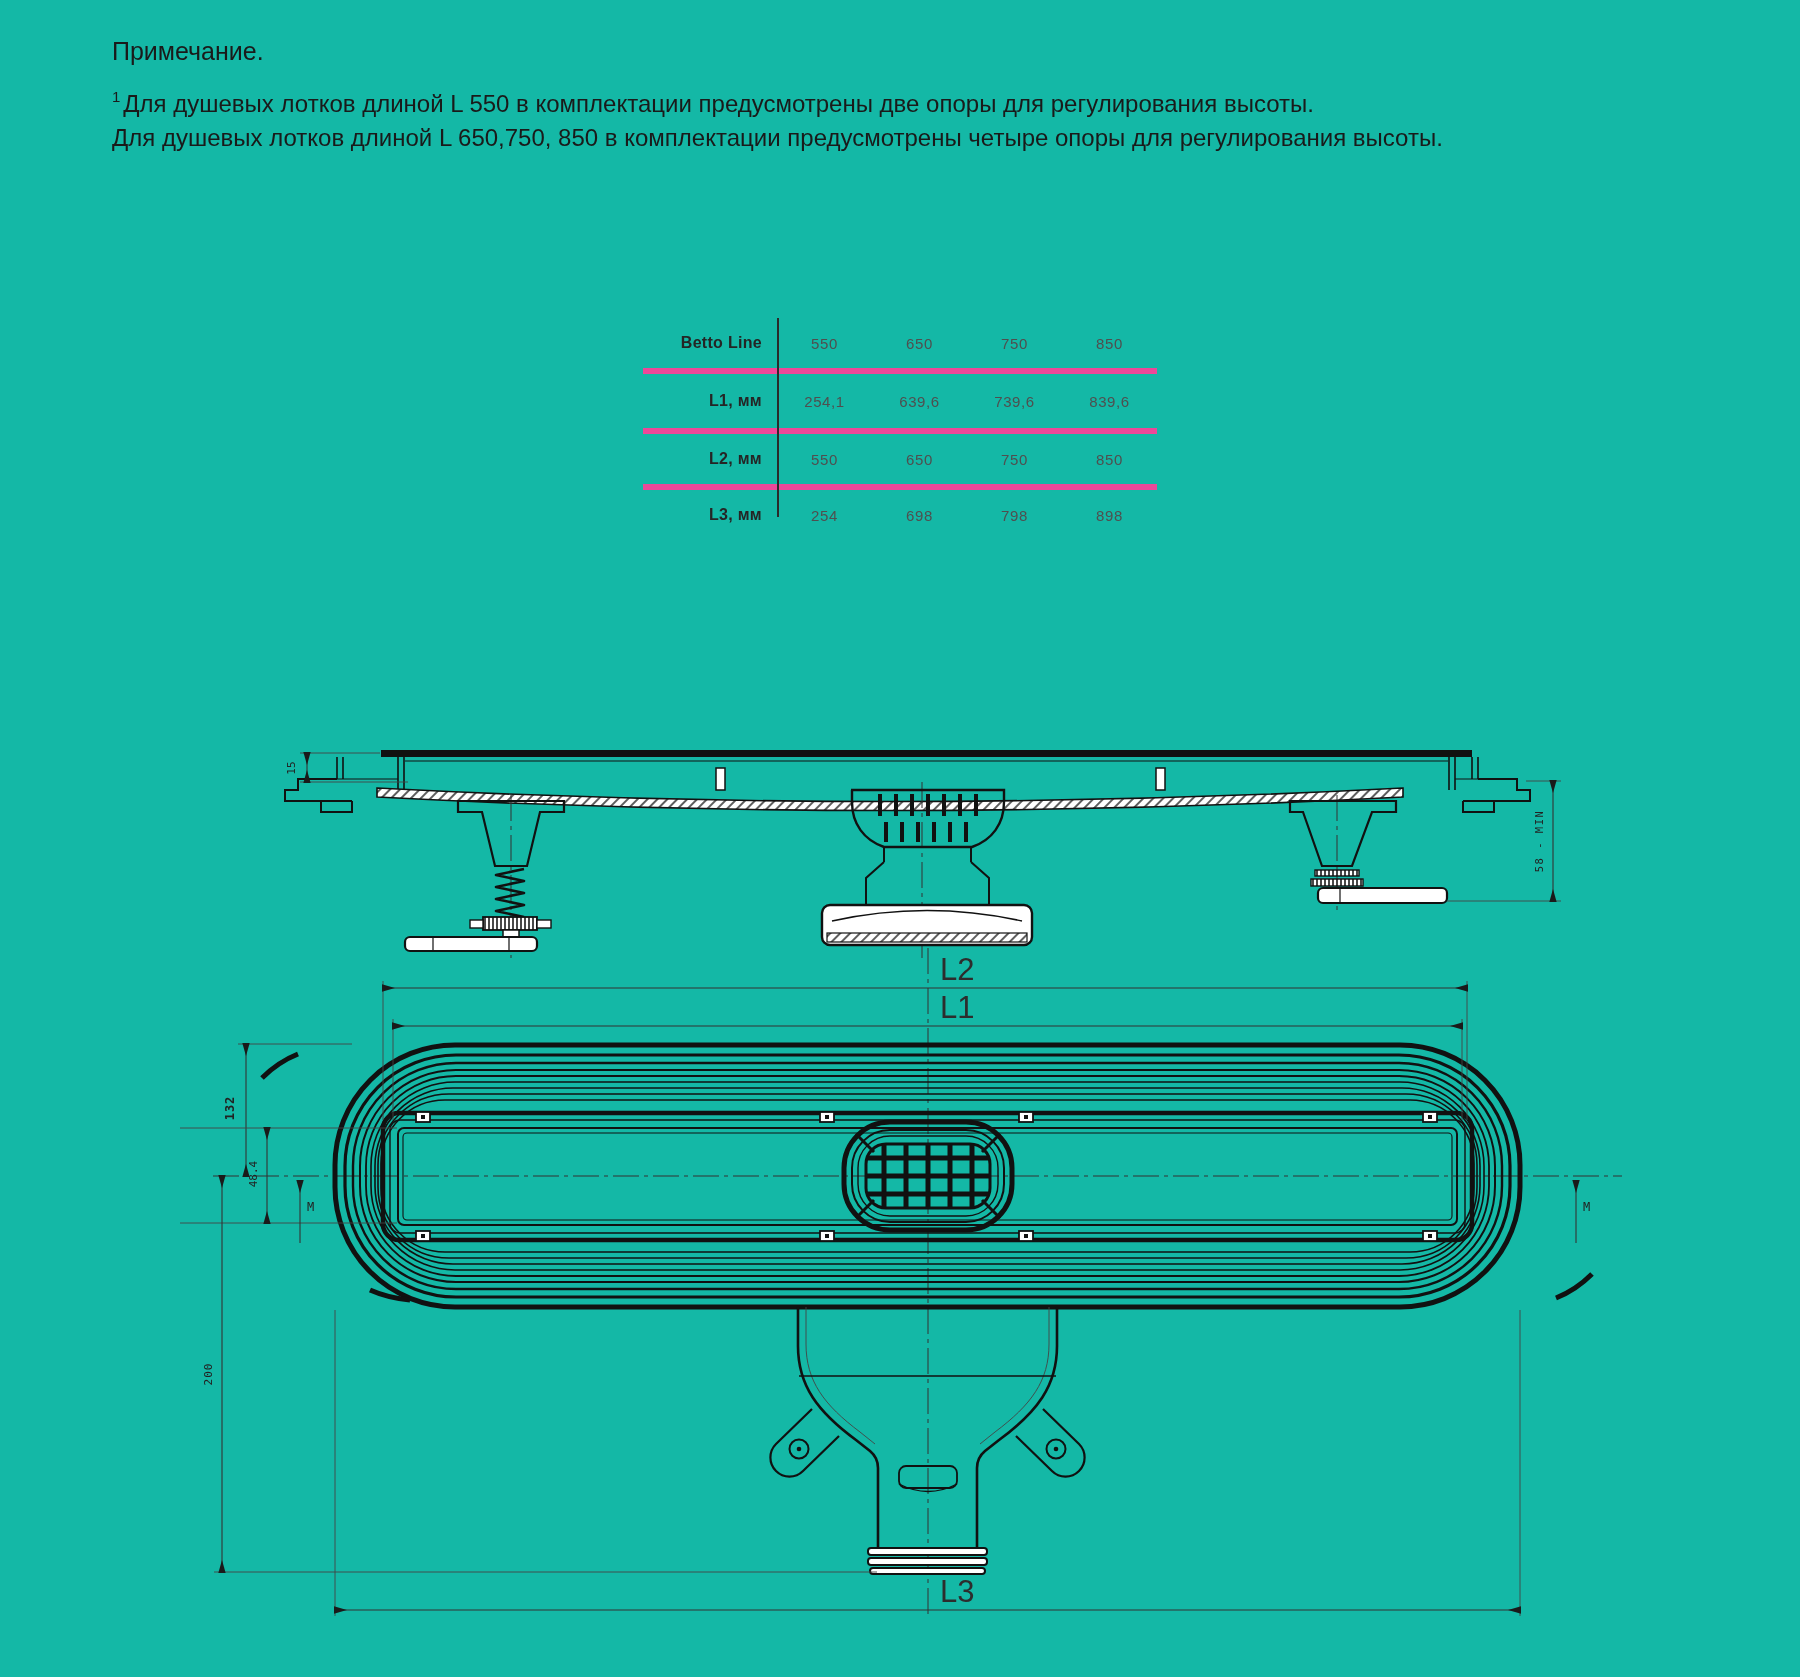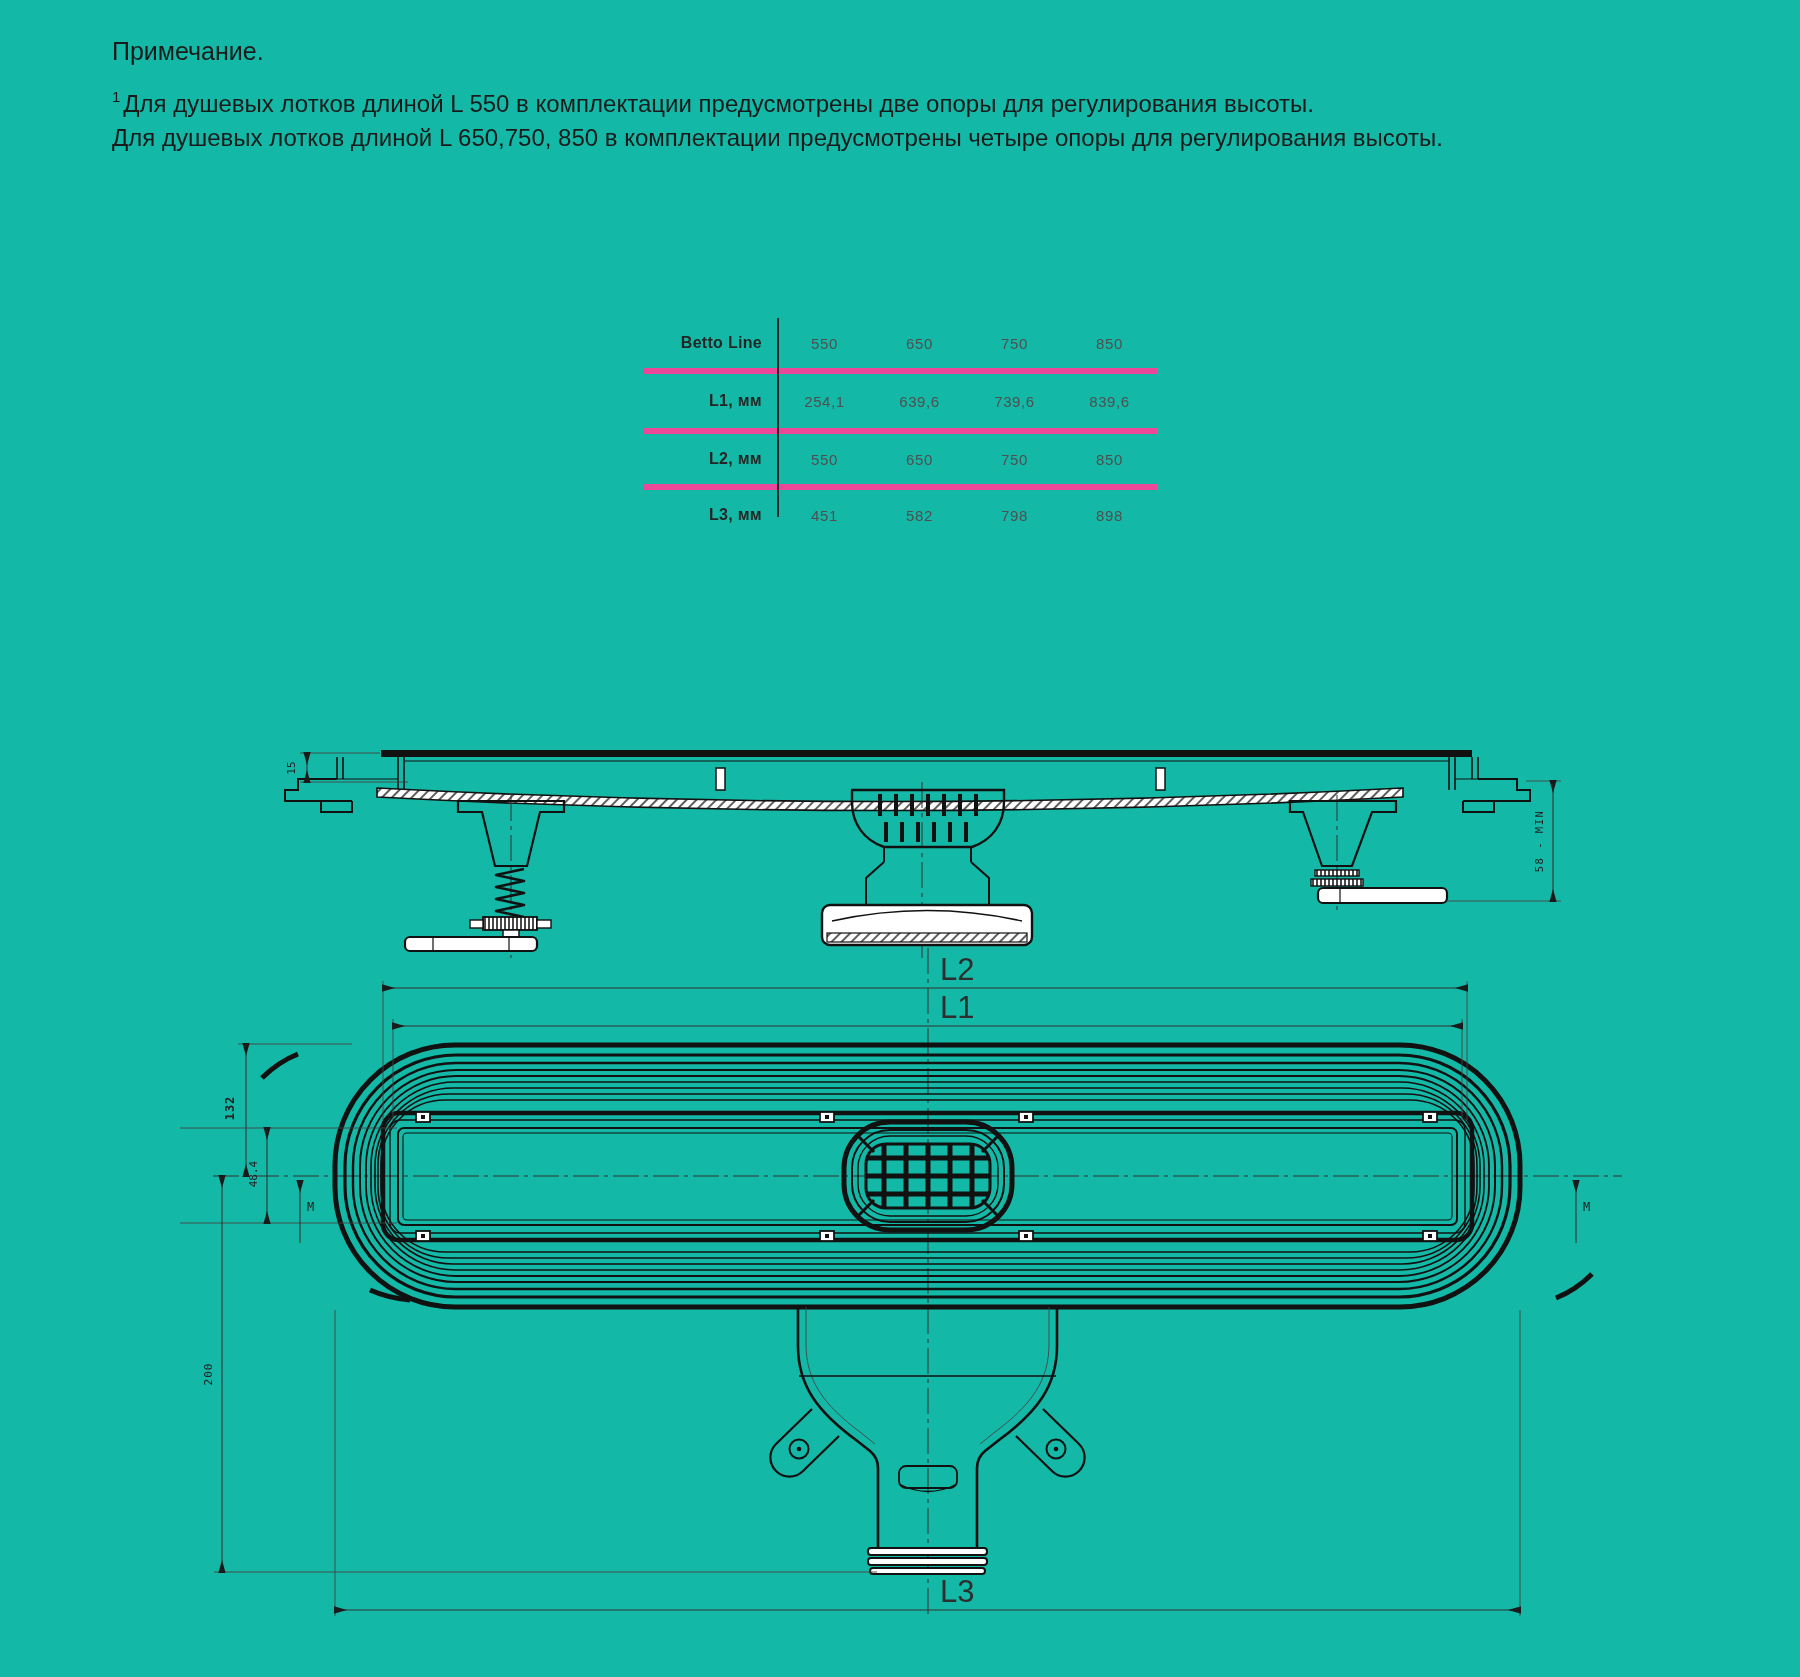--- a/index.html
+++ b/index.html
@@ -58,22 +58,22 @@
     </div>
     <div class="t-row">
       <div class="t-label">L2, мм</div>
       <div class="t-val">550</div>
       <div class="t-val">650</div>
       <div class="t-val">750</div>
       <div class="t-val">850</div>
     </div>
     <div class="t-row">
       <div class="t-label">L3, мм</div>
-      <div class="t-val">451</div>
-      <div class="t-val">582</div>
+      <div class="t-val">254</div>
+      <div class="t-val">698</div>
       <div class="t-val">798</div>
       <div class="t-val">898</div>
     </div>
   </div>
 
   <svg width="1800" height="1677" viewBox="0 0 1800 1677">
     <defs>
       <marker id="arw" viewBox="0 0 12 8" refX="11" refY="4" markerWidth="13" markerHeight="9" markerUnits="userSpaceOnUse" orient="auto-start-reverse">
         <path d="M0,4 L12,0.6 L12,7.4 Z" fill="#1a1a1a"></path>
       </marker>

